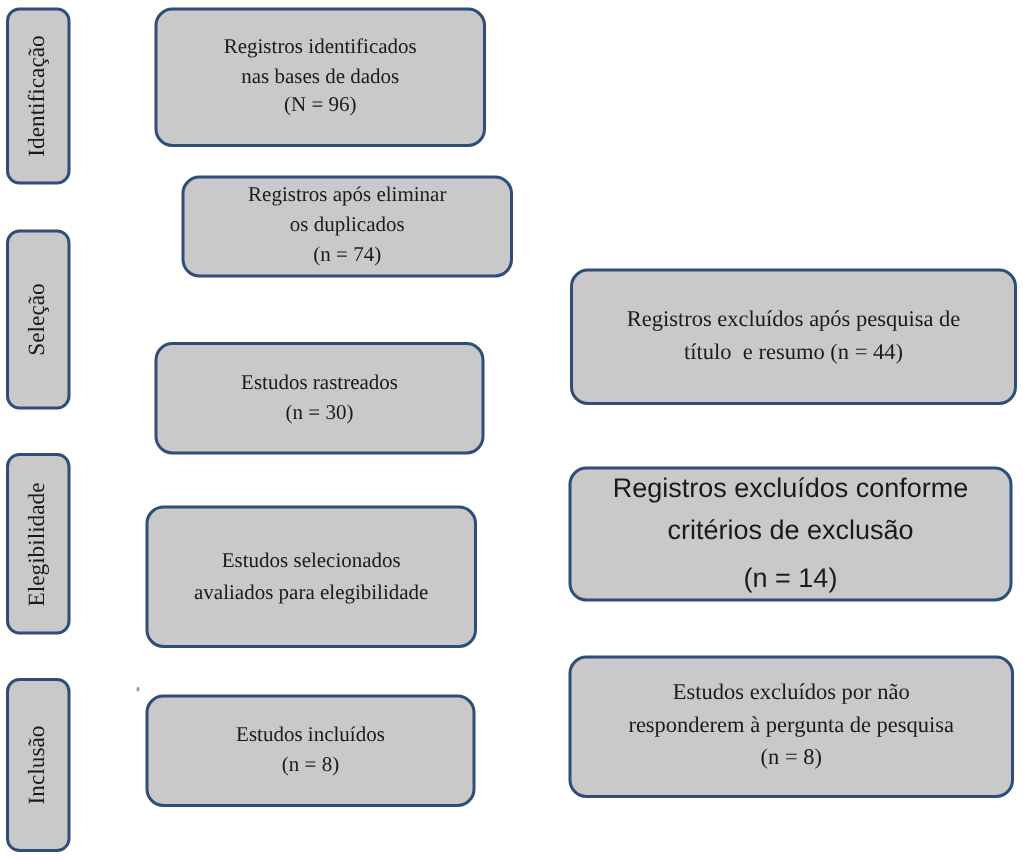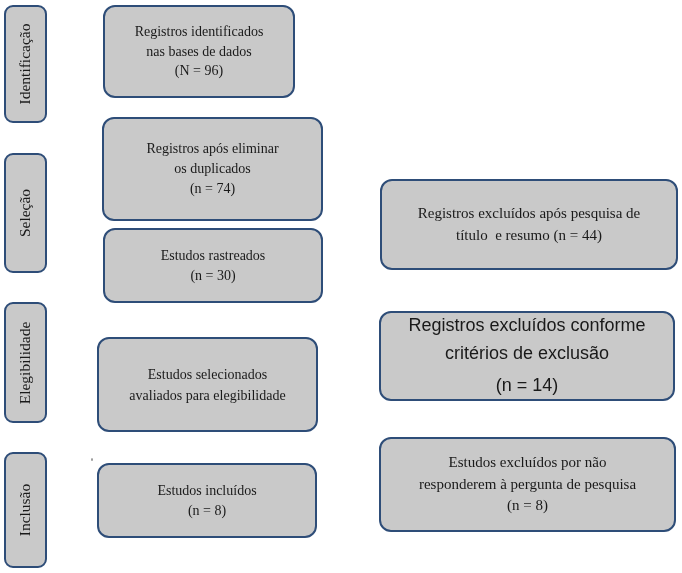--- a/index.html
+++ b/index.html
@@ -29,22 +29,22 @@
     white-space:nowrap;
     font-family:"Liberation Serif", serif;
     font-size:15.5px;
   }
   .s1{top:5px;height:118px;}
   .s2{top:153px;height:120px;}
   .s3{top:302px;height:121px;}
   .s4{top:452px;height:116px;}
   
   .mid{font-size:14px;line-height:1.42;}
-  .m1{left:103px;top:5px;width:192px;height:93px;}
-  .m2{left:102px;top:117px;width:221px;height:104px;}
+  .m1{left:103px;top:5px;width:221px;height:93px;}
+  .m2{left:121px;top:117px;width:221px;height:68px;}
   .m3{left:103px;top:228px;width:220px;height:75px;}
   .m4{left:97px;top:337px;width:221px;height:95px;line-height:1.5;}
   .m5{left:97px;top:463px;width:220px;height:75px;}
   
   .serif-r{font-size:15px;line-height:1.45;}
   .sans-r{font-family:"Liberation Sans", sans-serif;font-size:18px;line-height:1.55;}
   .r1{left:380px;top:179px;width:298px;height:91px;}
   .r2{left:379px;top:311px;width:296px;height:90px;}
   .r3{left:379px;top:437px;width:297px;height:95px;}
   .gap{margin-top:5px;}

